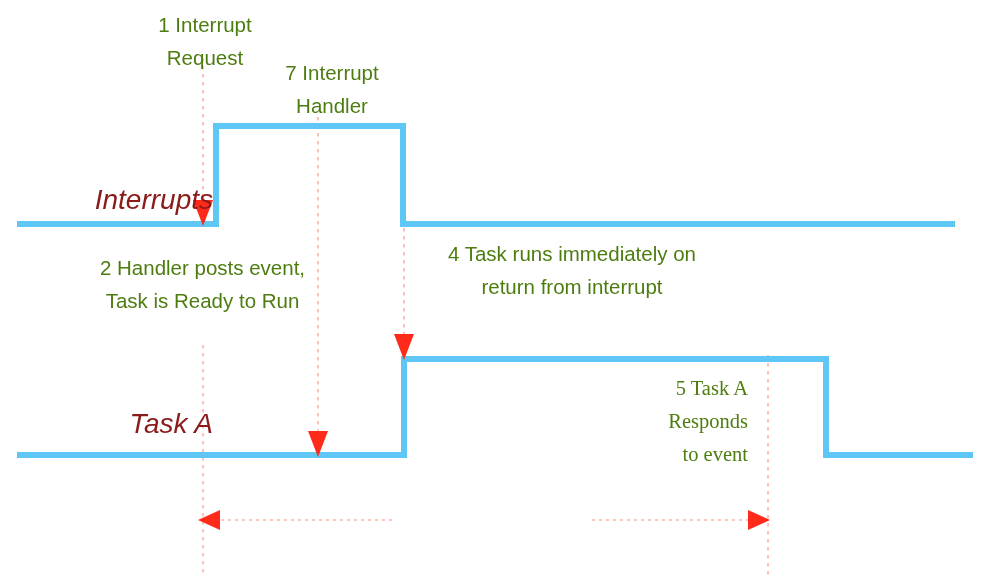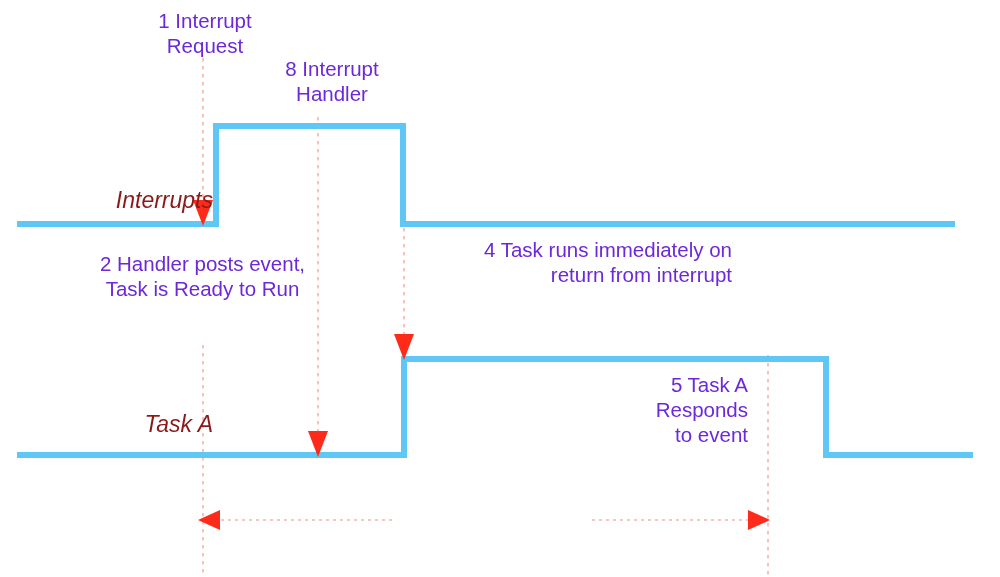--- a/index.html
+++ b/index.html
@@ -21,43 +21,43 @@
     position: absolute;
     left: 0;
     top: 0;
     width: 1000px;
     height: 577px;
   }
   .anno {
     position: absolute;
     font-family: "Liberation Sans", sans-serif;
     font-size: 20.5px;
-    line-height: 25px;
-    color: #6d28d9;
+    line-height: 33px;
+    color: #4d7c0f;
     white-space: pre;
   }
   .anno-center { text-align: center; }
-  .anno-left   { text-align: right; }
+  .anno-left   { text-align: center; }
   .anno-right  { text-align: right; }
 
   .signal-label {
     position: absolute;
     font-family: "Liberation Sans", sans-serif;
     font-style: italic;
-    font-size: 23px;
+    font-size: 28px;
     line-height: 24px;
     color: #8B1A1A;
     white-space: pre;
   }
 
   #label-1-interrupt-request { left: 105px; top: 8px;  width: 200px; }
   #label-2-interrupt-handler { left: 232px; top: 56px; width: 200px; }
   #label-3-handler-posts     { left: 60px;  top: 251px; width: 285px; }
   #label-4-task-runs         { left: 412px; top: 237px; width: 320px; }
-  #label-5-task-responds     { left: 568px; top: 372px; width: 180px; }
+  #label-5-task-responds     { left: 568px; top: 372px; width: 180px; font-family: Liberation Serif, serif; }
   #label-response-latency    { left: 393px; top: 497px; width: 196px; }
 
   #signal-label-interrupts   { left: 53px;  top: 188px; width: 160px; }
   #signal-label-task-a       { left: 53px;  top: 412px; width: 160px; }
 </style>
 </head>
 <body>
 
 <div id="diagram-root">
 
@@ -94,21 +94,21 @@
     </g>
   </svg>
 
   <div class="signal-label anno-right" id="signal-label-interrupts">Interrupts</div>
 
   <div class="signal-label anno-right" id="signal-label-task-a">Task A</div>
 
   <div class="anno anno-center" id="label-1-interrupt-request">1 Interrupt
 Request</div>
 
-  <div class="anno anno-center" id="label-2-interrupt-handler">8 Interrupt
+  <div class="anno anno-center" id="label-2-interrupt-handler">7 Interrupt
 Handler</div>
 
   <div class="anno anno-center" id="label-3-handler-posts">2 Handler posts event,
 Task is Ready to Run</div>
 
   <div class="anno anno-left" id="label-4-task-runs">4 Task runs immediately on
 return from interrupt</div>
 
   <div class="anno anno-right" id="label-5-task-responds">5 Task A
 Responds

